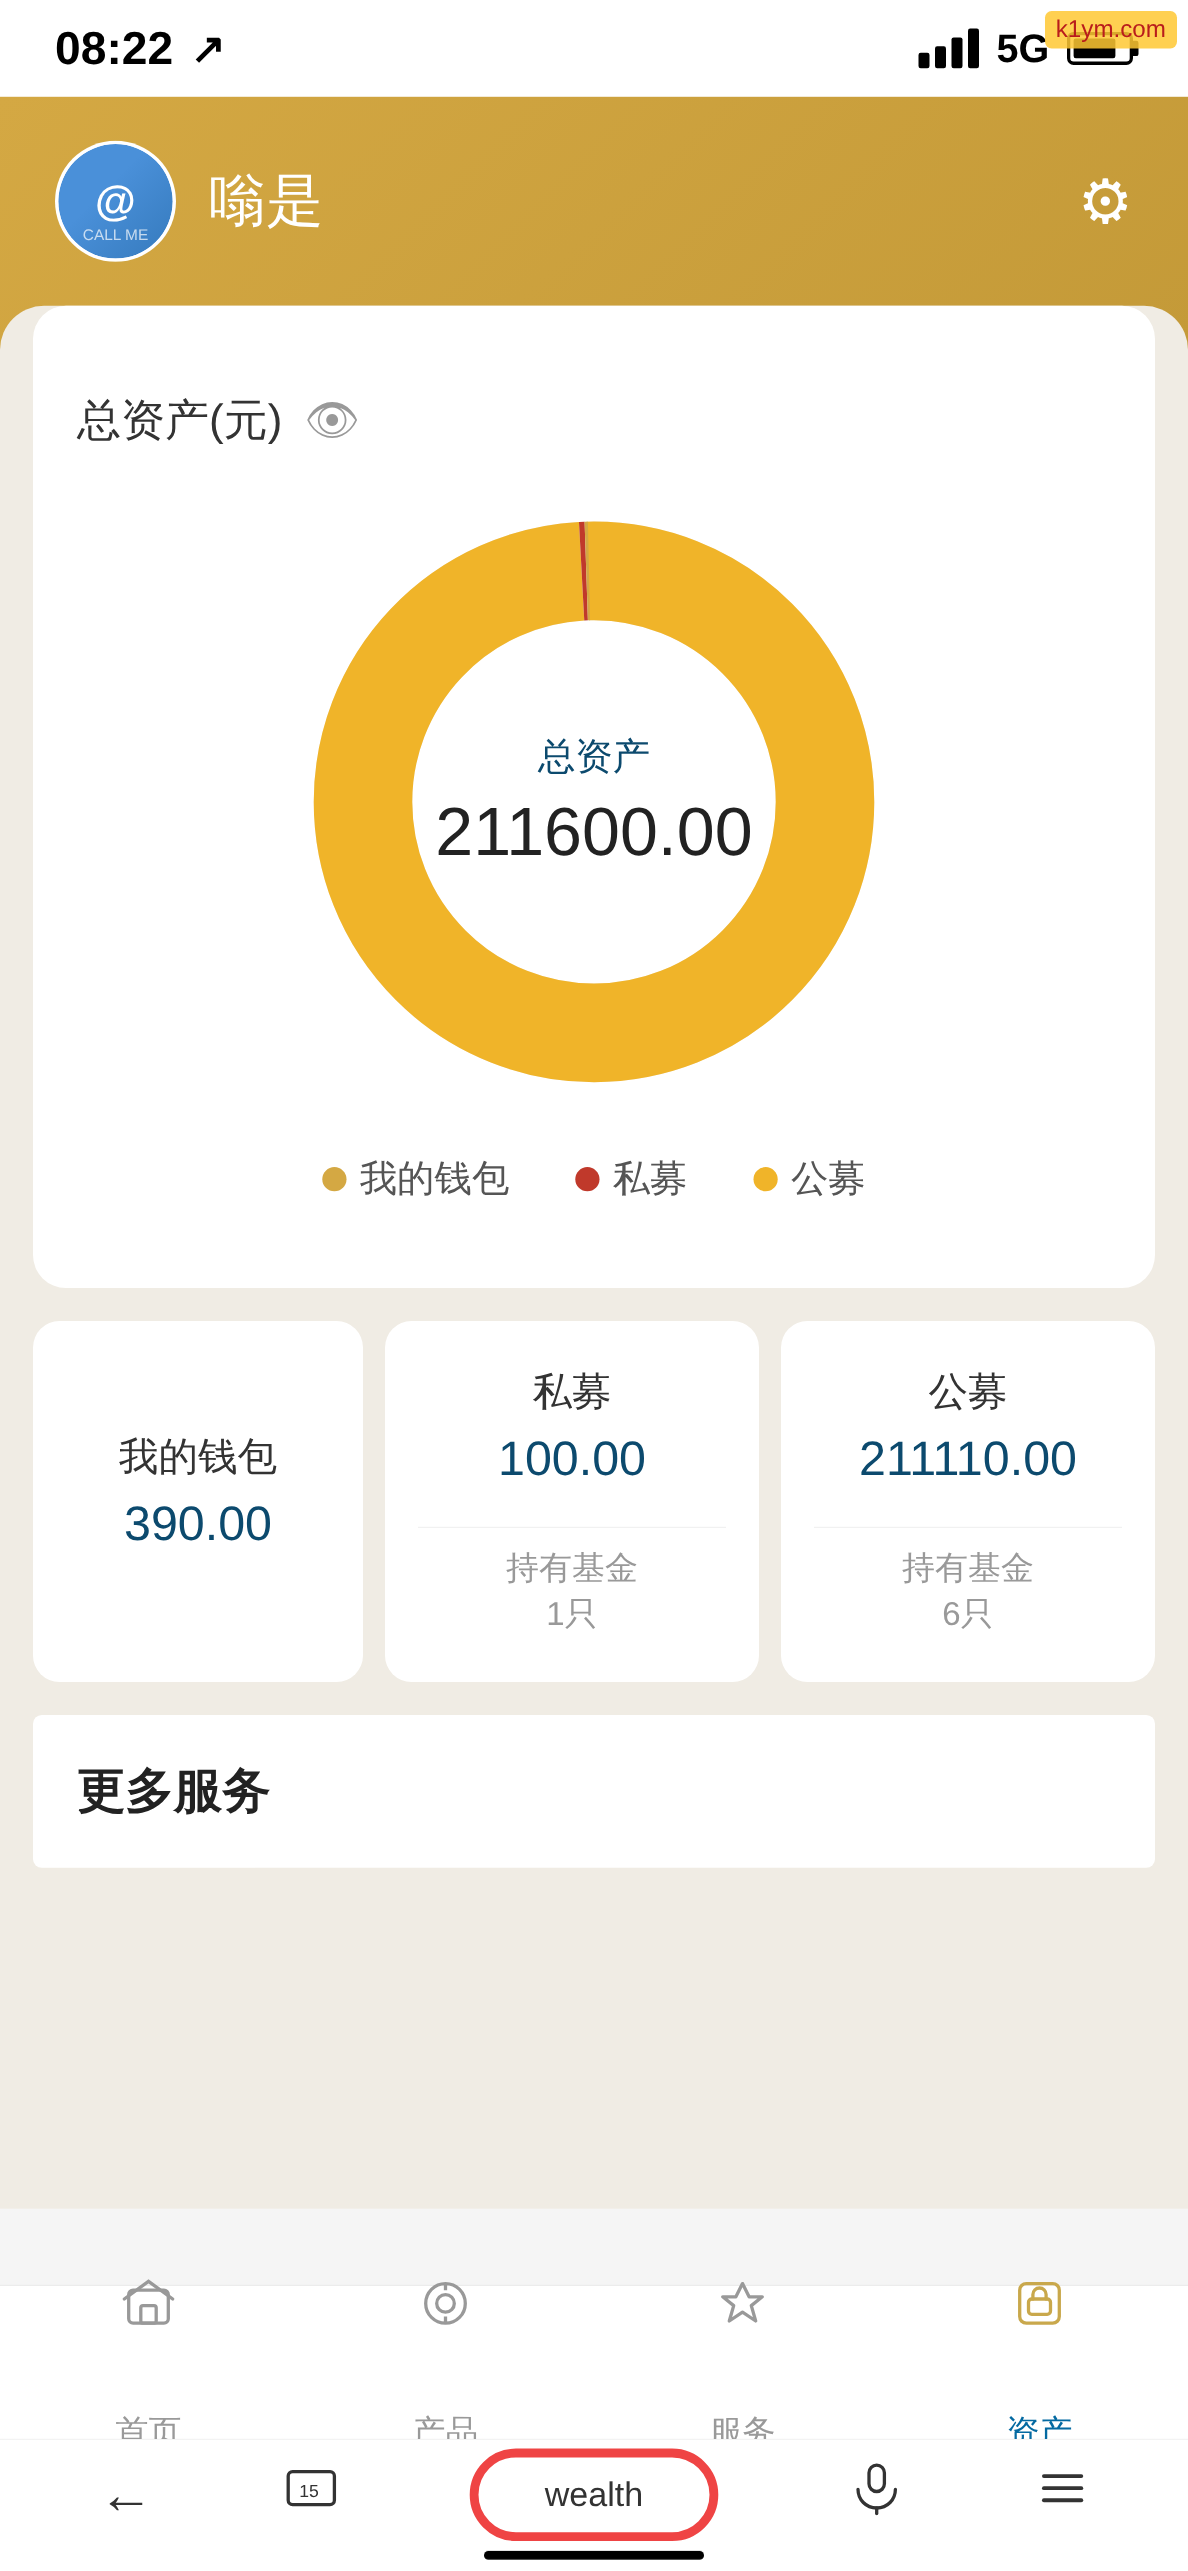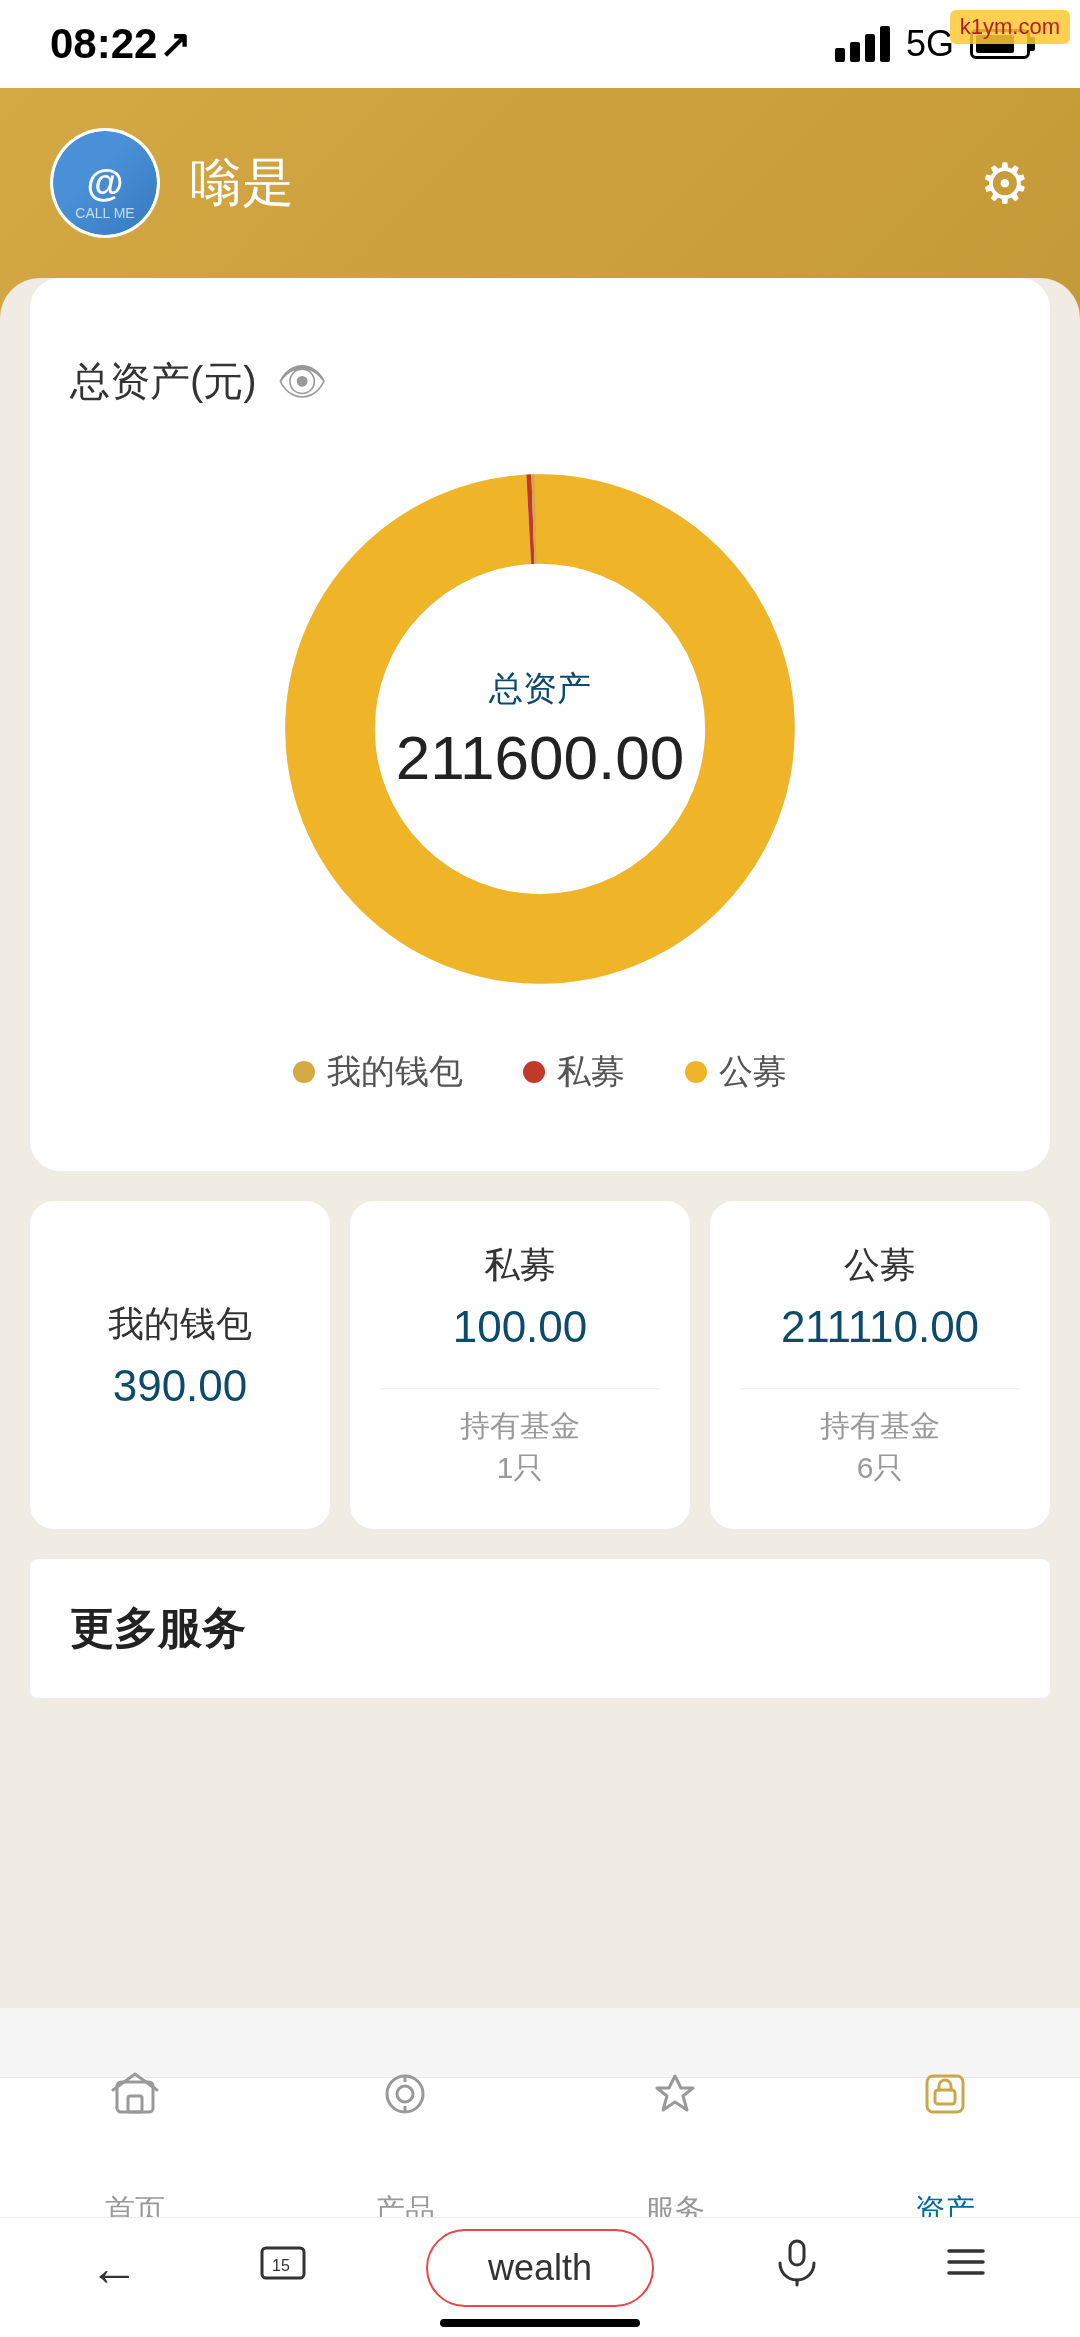--- a/index.html
+++ b/index.html
@@ -22,21 +22,21 @@
       align-items: center;
       justify-content: space-between;
       padding: 0 50px;
     }
     .status-time {
       font-size: 42px;
       font-weight: 700;
       color: #000;
       display: flex;
       align-items: center;
-      gap: 2px;
+      gap: 16px;
     }
     .status-right {
       display: flex;
       align-items: center;
       gap: 16px;
     }
     .signal-dots {
       display: flex;
       gap: 5px;
       align-items: flex-end;
@@ -45,21 +45,21 @@
       width: 10px;
       background: #000;
       border-radius: 2px;
     }
     .signal-dot:nth-child(1) { height: 14px; }
     .signal-dot:nth-child(2) { height: 20px; }
     .signal-dot:nth-child(3) { height: 28px; }
     .signal-dot:nth-child(4) { height: 36px; }
     .network-text {
       font-size: 36px;
-      font-weight: 400;
+      font-weight: 700;
       color: #000;
     }
     .battery {
       width: 60px;
       height: 30px;
       border: 3px solid #000;
       border-radius: 6px;
       position: relative;
       display: flex;
       align-items: center;
@@ -357,24 +357,24 @@
       align-items: center;
       justify-content: center;
       cursor: pointer;
     }
     .toolbar-icon {
       font-size: 50px;
       color: #333;
     }
     .toolbar-wealth-btn {
       background: #fff;
-      border: 2px solid #ef4444;
+      border: 8px solid #ef4444;
       border-radius: 60px;
       padding: 16px 60px;
-      font-size: 36px;
+      font-size: 31px;
       font-weight: 500;
       color: #333;
     }
 
     
     .home-indicator {
       position: fixed;
       bottom: 10px;
       left: 50%;
       transform: translateX(-50%);

